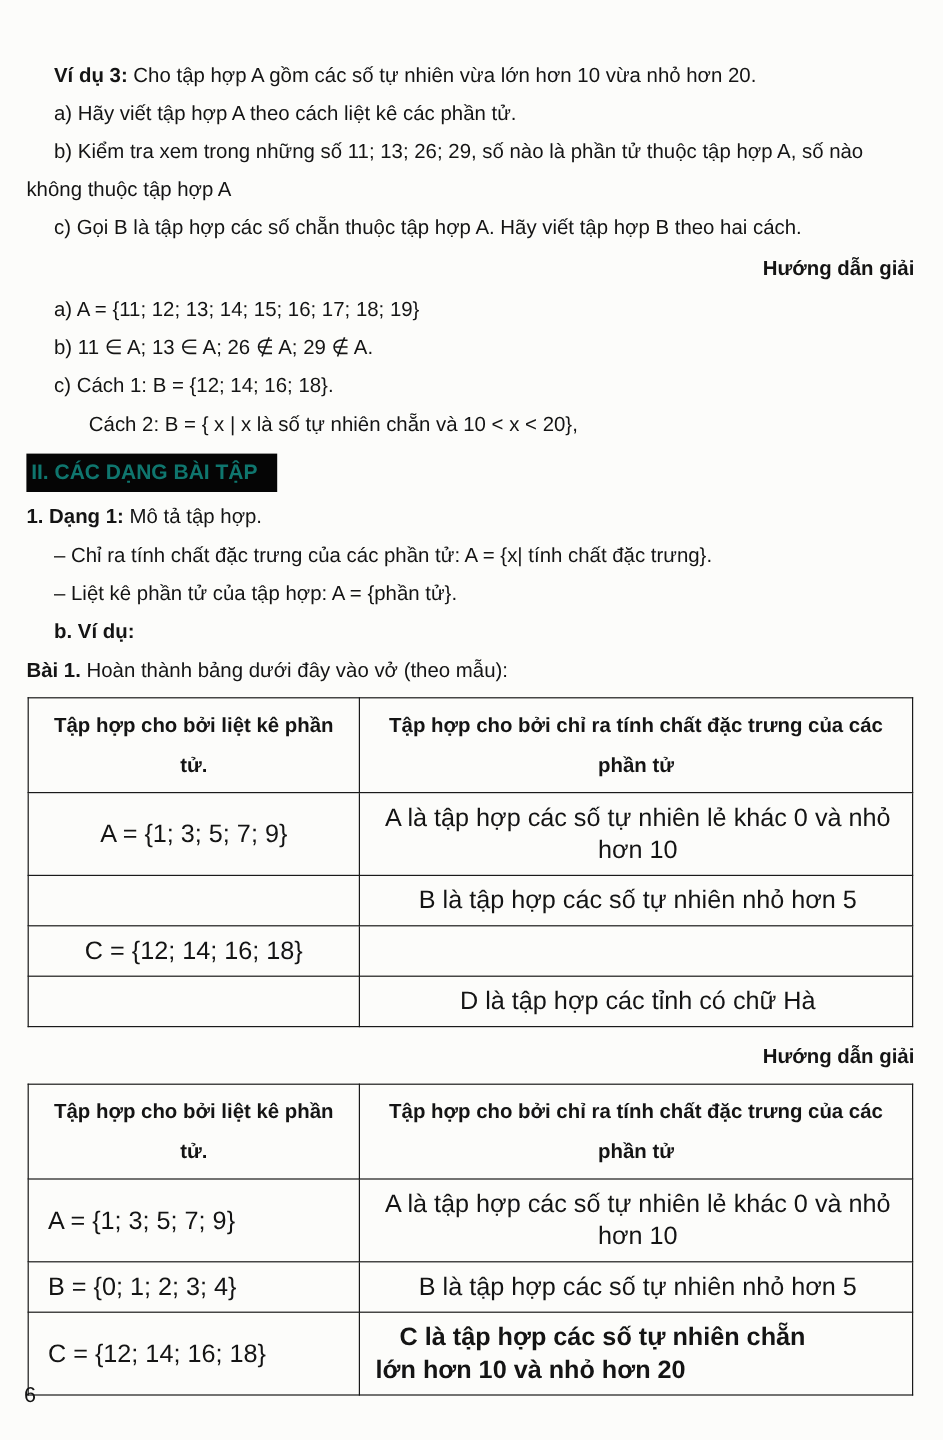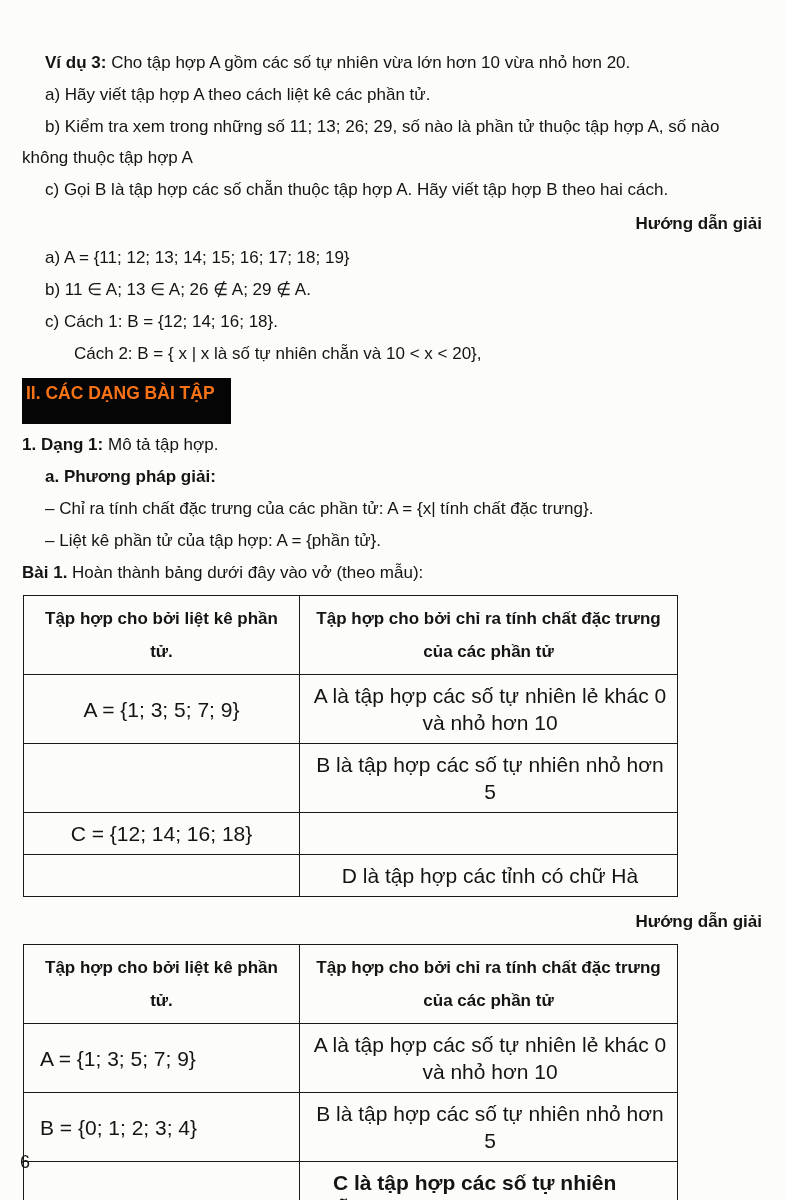--- a/index.html
+++ b/index.html
@@ -18,30 +18,30 @@
   .page { padding: 46px 24px 0 22px; }
   .para { margin: 1px 0; }
   .indent { text-indent: 23px; }
   .indent2 { text-indent: 52px; }
   .bold { font-weight: bold; }
   .center-bold { text-align: right; font-weight: bold; margin: 3px 0; }
   .mid { margin: 9px 0 3px; }
   .section-bar {
     display: inline-block;
     background: #050505;
-    color: #f97316;
+    color: #0f766e;
     font-weight: bold;
     font-size: 17.5px;
     line-height: 27px;
-    padding: 2px 16px 17px 4px;
+    padding: 2px 16px 3px 4px;
     margin: 8px 0 4px 0;
   }
   table.t {
     border-collapse: collapse;
-    width: 655px;
+    width: 738px;
     margin: 7px 0 0 1px;
     table-layout: fixed;
   }
   .t col.c1 { width: 276px; }
   .t th, .t td { border: 1.6px solid #1a1a1a; background: #fcfcfa; }
   .t th {
     font-weight: bold;
     text-align: center;
     font-size: 17px;
     line-height: 33px;
@@ -89,23 +89,23 @@
   <div>
     <div class="section-bar">
       <span>II. CÁC DẠNG BÀI TẬP</span>
     </div>
   </div>
 
   <p class="para">
     <b>1. Dạng 1:</b>
     <span>Mô tả tập hợp.</span>
   </p>
-  <p class="para indent bold">a. Phương pháp giải:</p>
   <p class="para indent">– Chỉ ra tính chất đặc trưng của các phần tử: A = {x| tính chất đặc trưng}.</p>
   <p class="para indent">– Liệt kê phần tử của tập hợp: A = {phần tử}.</p>
+  <p class="para indent bold">b. Ví dụ:</p>
   <p class="para">
     <b>Bài 1.</b>
     <span>Hoàn thành bảng dưới đây vào vở (theo mẫu):</span>
   </p>
 
   <table class="t">
     <colgroup>
         <col class="c1">
         <col>
       </colgroup>

